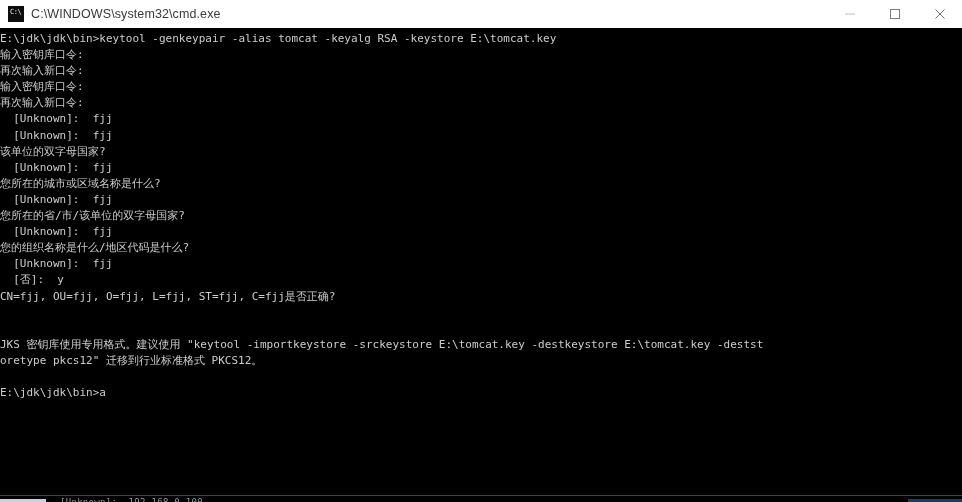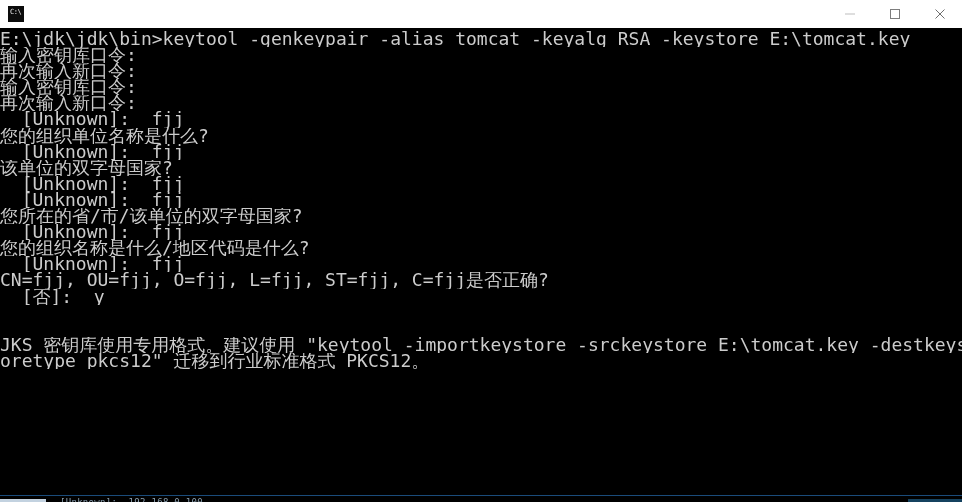--- a/index.html
+++ b/index.html
@@ -133,21 +133,21 @@
     background: #000000;
     overflow: hidden;
   }
   #console-lines {
     position: absolute;
     left: 0;
     top: 3px;
     width: 962px;
     color: #cccccc;
     font-family: "DejaVu Sans Mono", "Liberation Mono", monospace;
-    font-size: 18px;
+    font-size: 11px;
     line-height: 16.1px;
   }
   .cline {
     white-space: pre;
     height: 16.1px;
     overflow: hidden;
     color: #cccccc;
   }
   .cline.blank { color: transparent; }
 </style>
@@ -160,20 +160,21 @@
     <div class="bg-scroll"></div>
     <div class="bg-ghost-text">[Unknown]:  192.168.0.100</div>
     <div class="bg-right-box"></div>
   </div>
 </div>
 
 <div id="cmd-window">
 
   <div id="titlebar">
     <div class="tb-icon">C:\</div>
+    <div class="tb-title">C:\WINDOWS\system32\cmd.exe</div>
 
     <div class="tb-controls">
       <div class="tb-btn">
         <svg width="12" height="12" viewBox="0 0 12 12">
           <line x1="1" y1="6" x2="11" y2="6" stroke="#bdbdbd" stroke-width="1"></line>
         </svg>
       </div>
       <div class="tb-btn">
         <svg width="12" height="12" viewBox="0 0 12 12">
           <rect x="1.5" y="1.5" width="9" height="9" fill="none" stroke="#7d7d7d" stroke-width="1"></rect>
@@ -189,32 +190,33 @@
   </div>
 
   <div id="console">
     <div id="console-lines">
         <div class="cline">E:\jdk\jdk\bin&gt;keytool -genkeypair -alias tomcat -keyalg RSA -keystore E:\tomcat.key</div>
         <div class="cline">输入密钥库口令:</div>
         <div class="cline">再次输入新口令:</div>
         <div class="cline">输入密钥库口令:</div>
         <div class="cline">再次输入新口令:</div>
         <div class="cline">  [Unknown]:  fjj</div>
-        <div class="cline">您的组织单位名称是什么?</div>
         <div class="cline">  [Unknown]:  fjj</div>
         <div class="cline">该单位的双字母国家?</div>
         <div class="cline">  [Unknown]:  fjj</div>
+        <div class="cline">您所在的城市或区域名称是什么?</div>
         <div class="cline">  [Unknown]:  fjj</div>
         <div class="cline">您所在的省/市/该单位的双字母国家?</div>
         <div class="cline">  [Unknown]:  fjj</div>
         <div class="cline">您的组织名称是什么/地区代码是什么?</div>
         <div class="cline">  [Unknown]:  fjj</div>
+        <div class="cline">  [否]:  y</div>
         <div class="cline">CN=fjj, OU=fjj, O=fjj, L=fjj, ST=fjj, C=fjj是否正确?</div>
-        <div class="cline">  [否]:  y</div>
         <div class="cline blank"> </div>
         <div class="cline blank"> </div>
         <div class="cline">JKS 密钥库使用专用格式。建议使用 "keytool -importkeystore -srckeystore E:\tomcat.key -destkeystore E:\tomcat.key -destst</div>
         <div class="cline">oretype pkcs12" 迁移到行业标准格式 PKCS12。</div>
         <div class="cline blank"> </div>
+        <div class="cline">E:\jdk\jdk\bin&gt;a</div>
       </div>
   </div>
 
 </div>
 
 </body></html>

